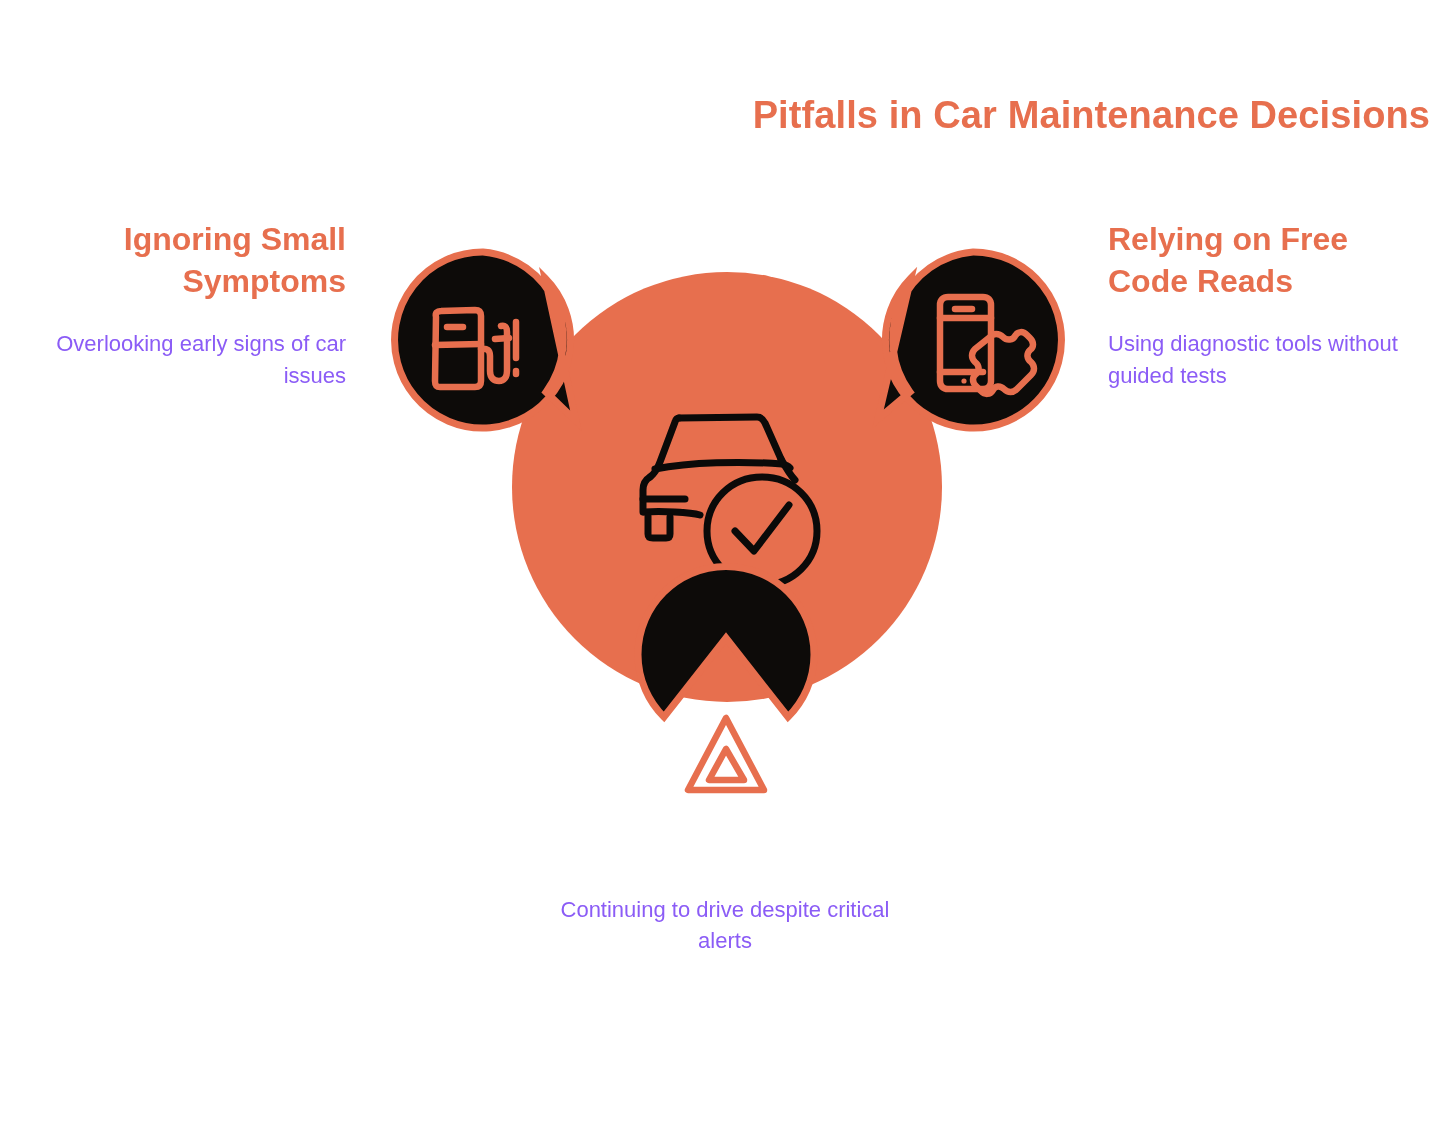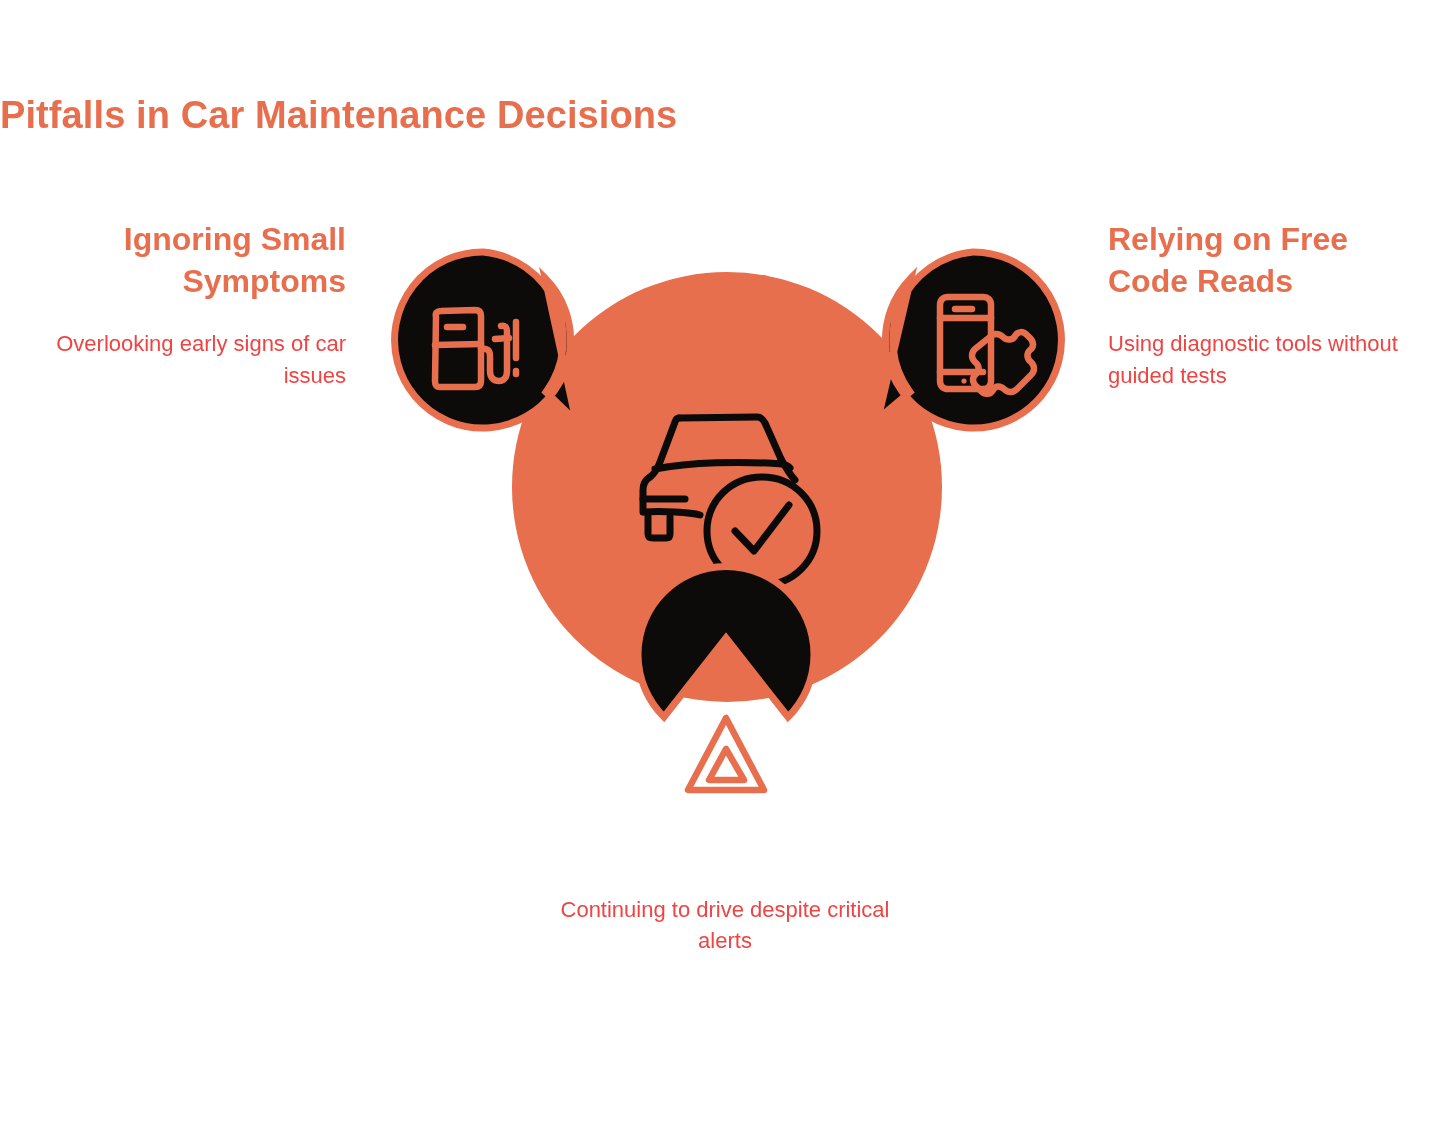--- a/index.html
+++ b/index.html
@@ -14,42 +14,42 @@
     overflow: hidden;
     font-family: "Liberation Sans", sans-serif;
     -webkit-font-smoothing: antialiased;
   }
 
   #page-title {
     position: absolute;
     left: 0;
     top: 95px;
     width: 1430px;
-    text-align: left;
+    text-align: right;
     font-size: 38px;
     font-weight: bold;
     color: #E76F4E;
     letter-spacing: 0.1px;
     line-height: 1.1;
   }
 
   .label-block {
     position: absolute;
   }
   .label-heading {
     font-size: 32px;
     font-weight: bold;
     color: #E76F4E;
     line-height: 1.32;
     margin: 0;
   }
   .label-desc {
     font-size: 22px;
     font-weight: normal;
-    color: #ef4444;
+    color: #8b5cf6;
     line-height: 1.42;
     margin: 0;
   }
 
   #label-left {
     left: 20px;
     top: 218px;
     width: 326px;
     text-align: right;
   }

